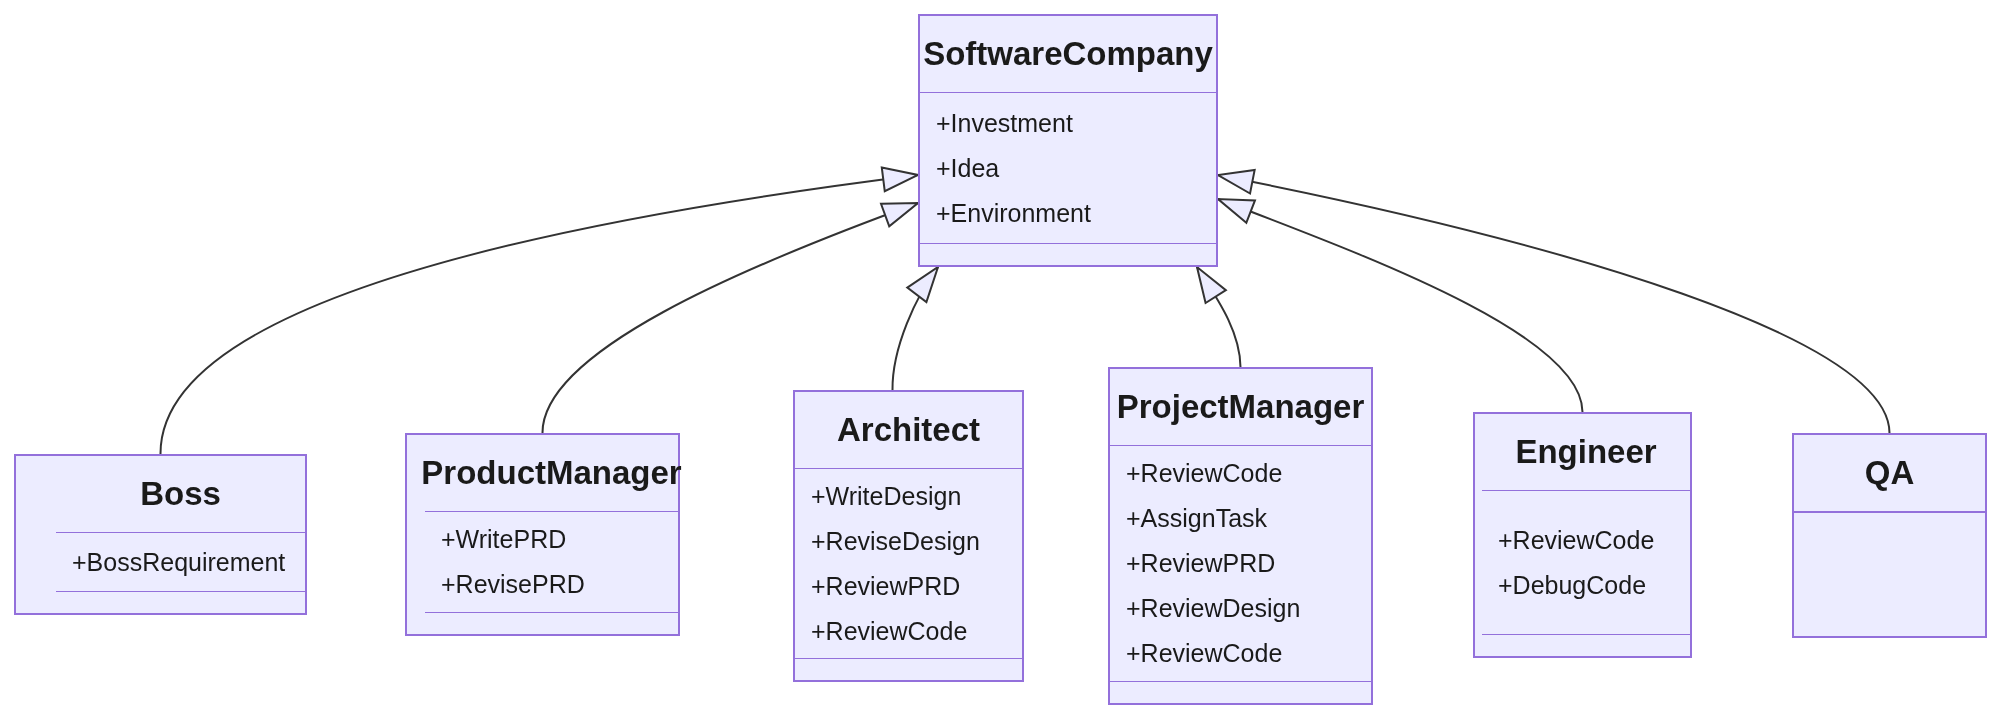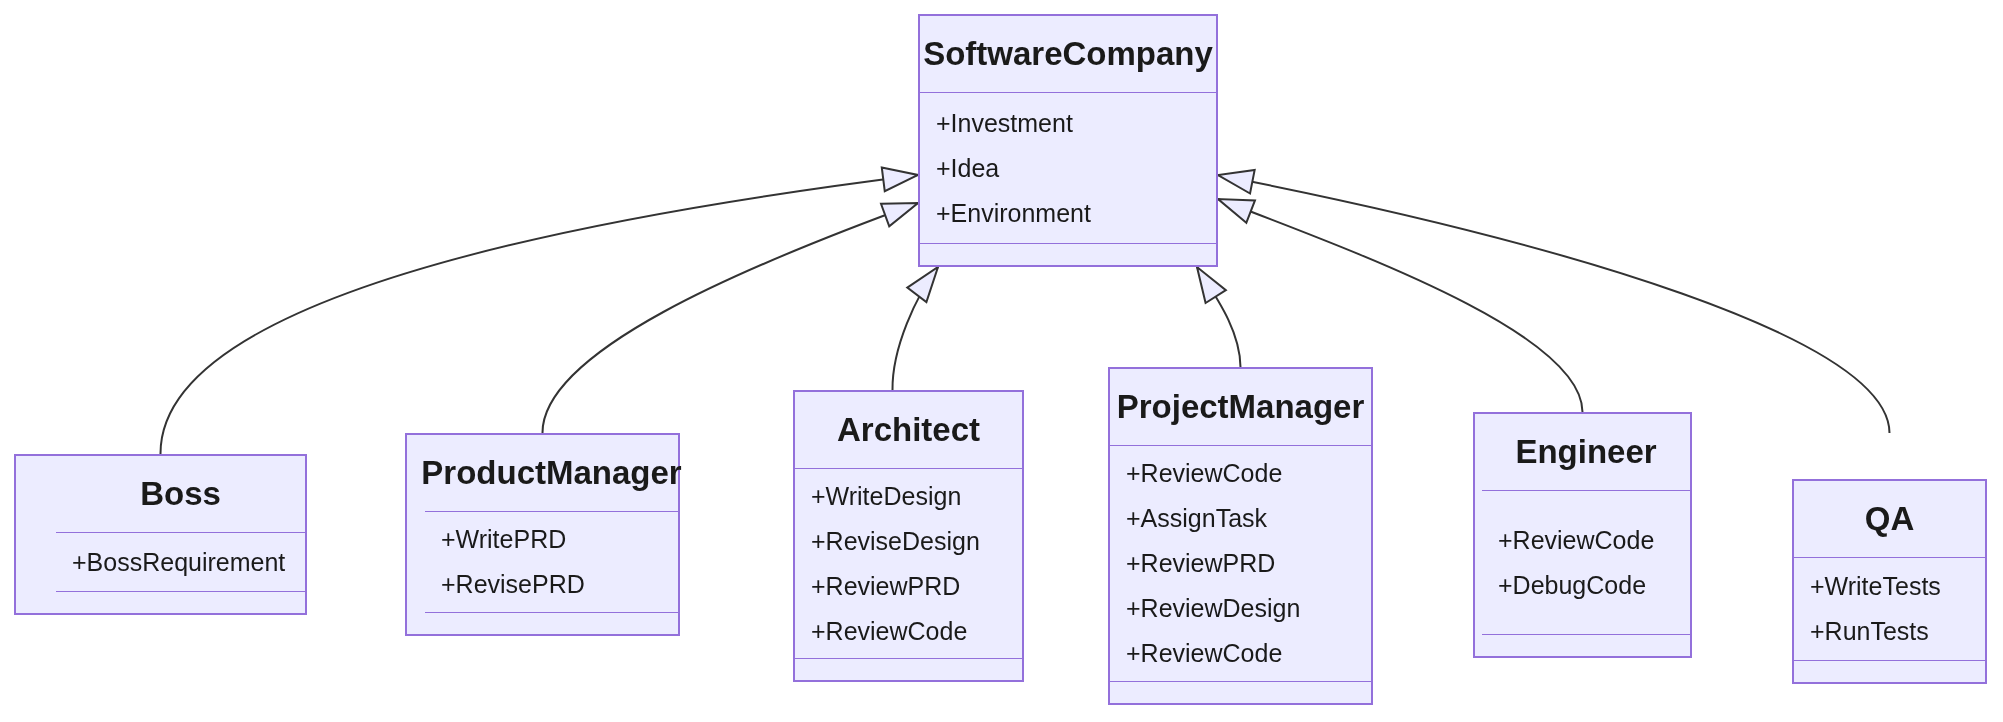--- a/index.html
+++ b/index.html
@@ -131,22 +131,18 @@
 
   <div class="cls" style="left:1473px; top:412px; width:219px; height:246px;padding-left:7px;">
     <div class="cls-title">Engineer</div>
     <div class="cls-attrs">
       <div class="attr">+ReviewCode</div>
       <div class="attr">+DebugCode</div>
     </div>
     <div class="cls-methods"></div>
   </div>
 
-  <div class="cls" style="left:1792px; top:433px; width:195px; height:205px;margin-top:46px;">
+  <div class="cls" style="left:1792px; top:433px; width:195px; height:205px;">
     <div class="cls-title">QA</div>
-    <div class="cls-attrs">
-      <div class="attr">+WriteTests</div>
-      <div class="attr">+RunTests</div>
-    </div>
     <div class="cls-methods"></div>
   </div>
 
 </div>
 
 </body></html>

